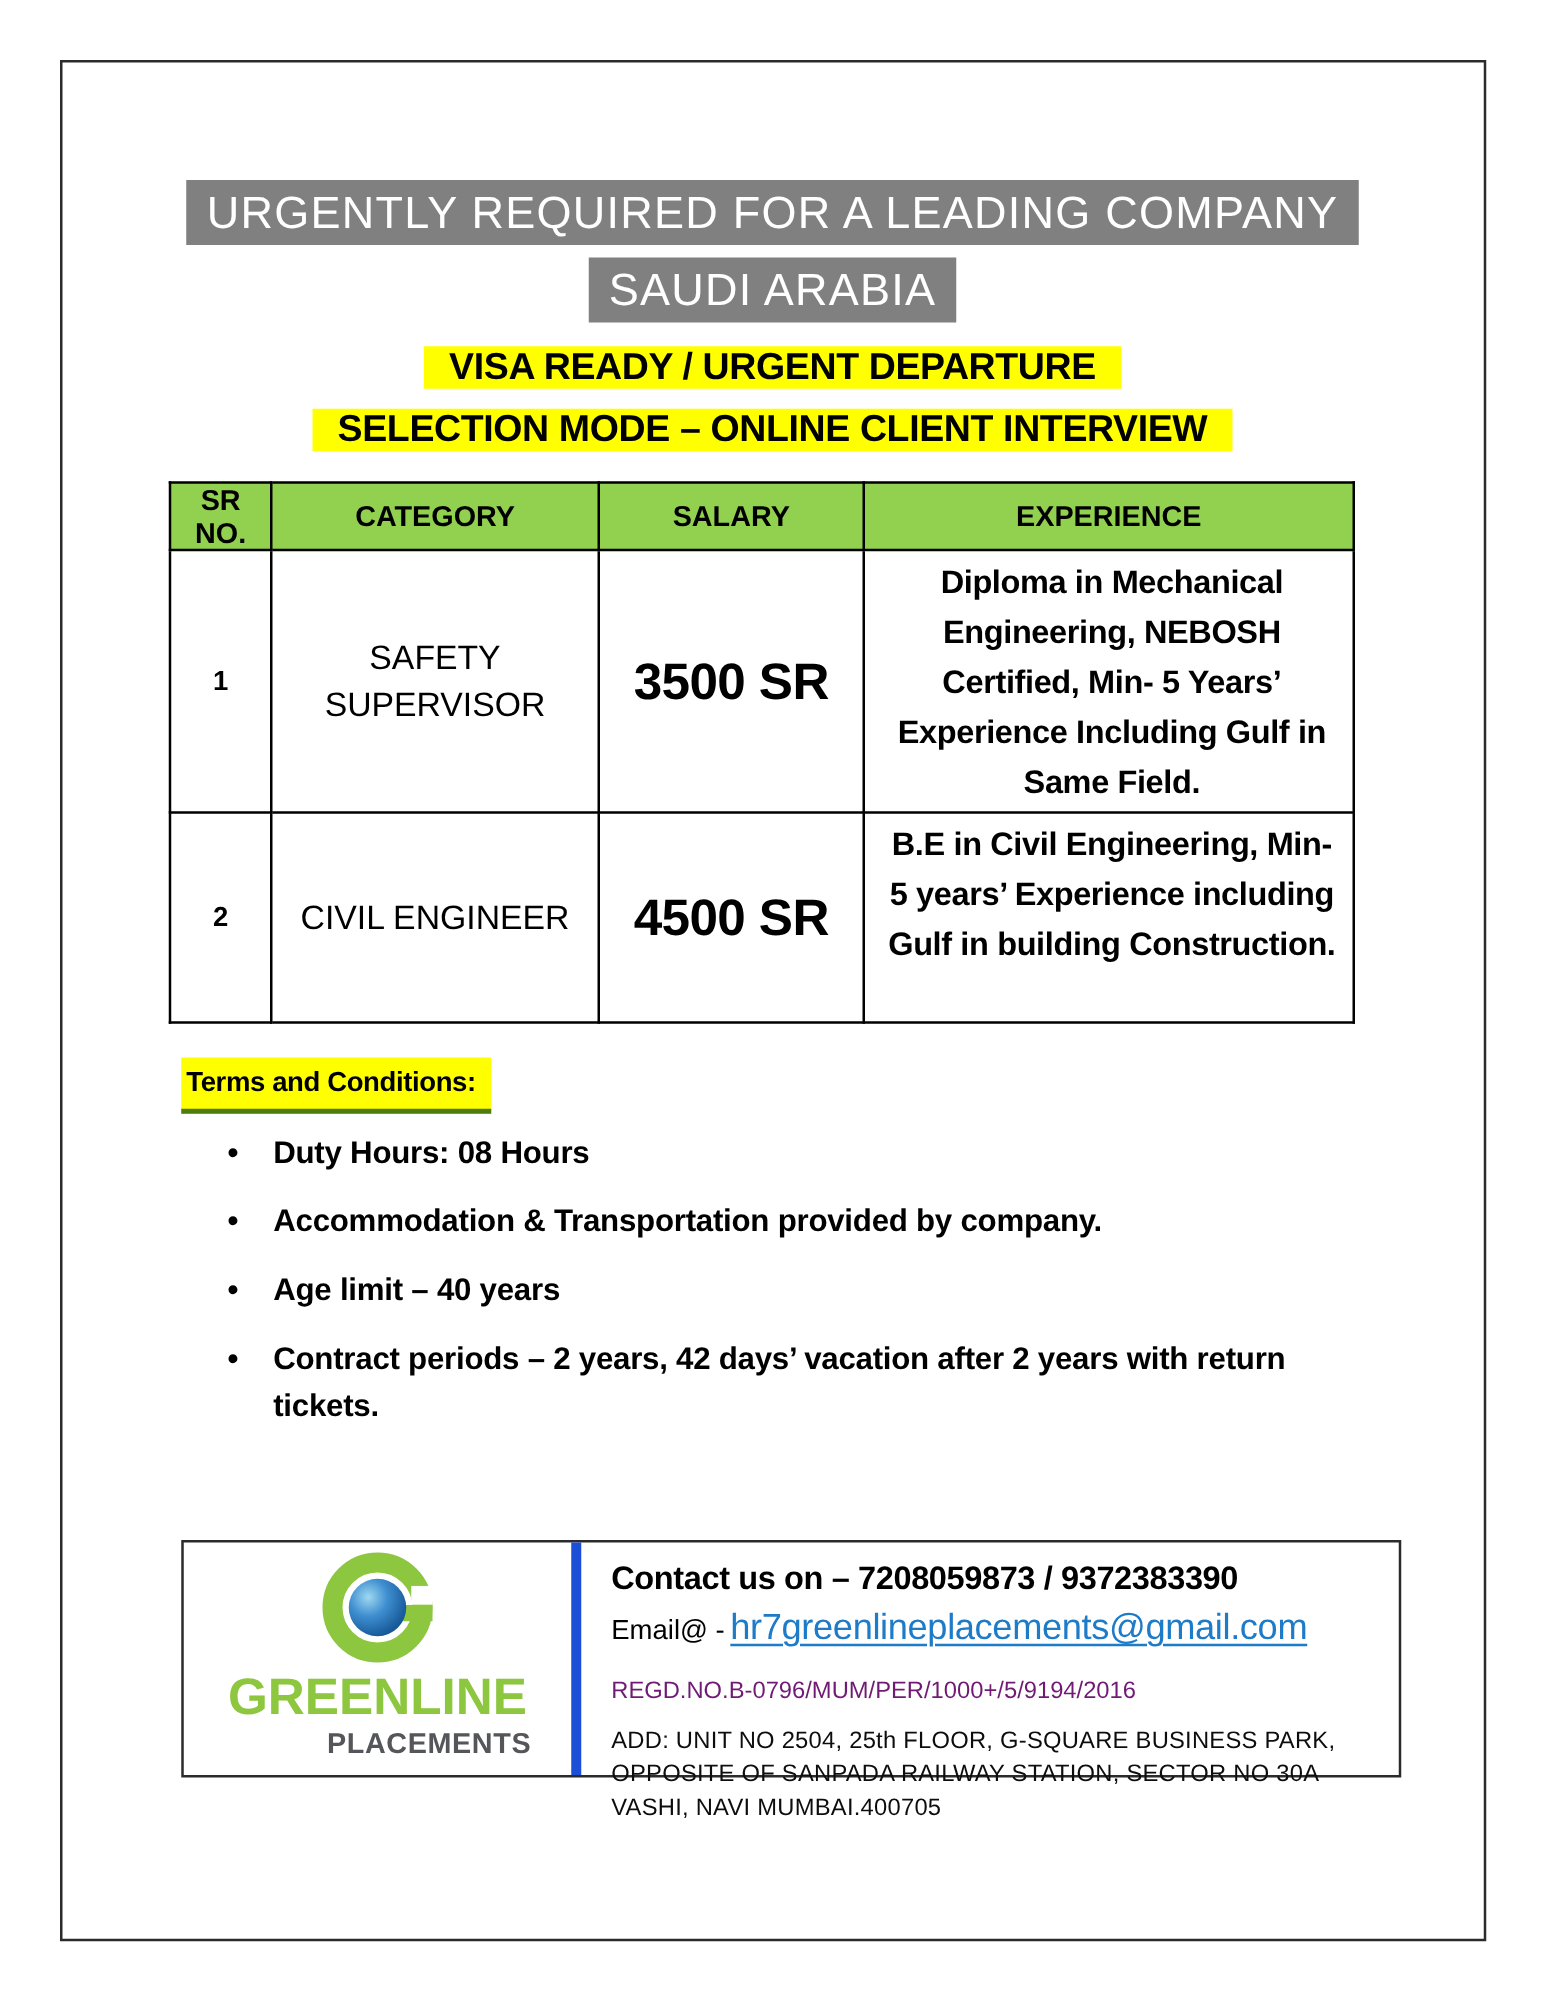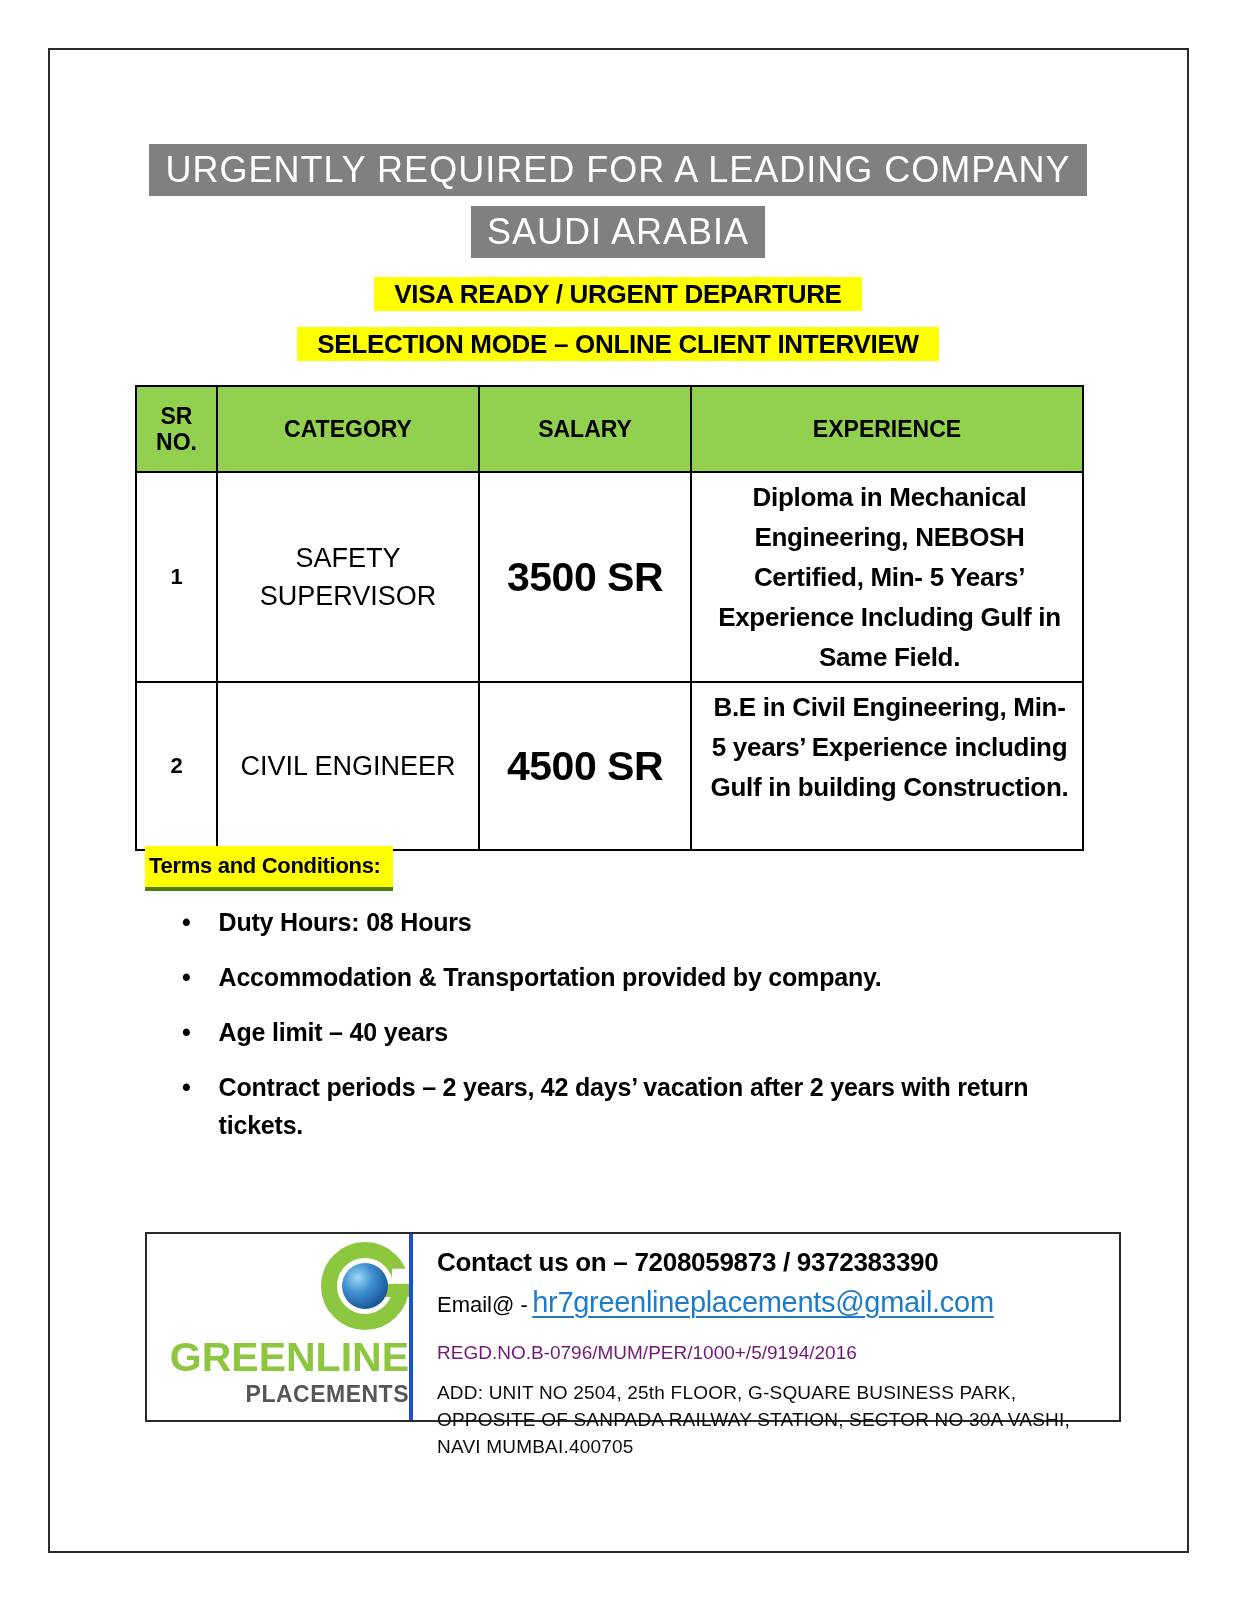--- a/index.html
+++ b/index.html
@@ -21,33 +21,33 @@
   .title-row2{top:206px;}
   .gray-box{
     display:inline-block;background:#808080;color:#ffffff;
     font-size:36px;font-weight:400;letter-spacing:1px;
     line-height:52px;padding:0 16px;
   }
   .hl-row1{top:277px;}
   .hl-row2{top:327px;}
   .yellow-box{
     display:inline-block;background:#ffff00;color:#000;
-    font-size:26px;font-weight:700;letter-spacing:-0.3px;
+    font-size:30px;font-weight:700;letter-spacing:-0.3px;
     line-height:34px;padding:0 20px;
   }
   
   table.jobs{
     position:absolute;left:135px;top:385px;width:947px;
     border-collapse:collapse;table-layout:fixed;
   }
   table.jobs th, table.jobs td{border:2px solid #000;}
   table.jobs th{
     background:#92d050;font-weight:700;font-size:23px;
     text-align:center;vertical-align:middle;height:52px;line-height:26px;
-    padding:16px 4px;
+    padding:0 4px;
   }
   td.cell-sr{font-size:22px;font-weight:700;text-align:center;vertical-align:middle;}
   td.cell-cat{font-size:27px;font-weight:400;text-align:center;vertical-align:middle;line-height:38px;padding:0 4px;}
   td.cell-sal{font-size:41px;font-weight:700;text-align:center;vertical-align:middle;letter-spacing:-0.5px;}
   td.cell-exp{
     font-size:26px;font-weight:700;text-align:center;vertical-align:top;
     line-height:40px;padding:4px 8px 4px 13px;letter-spacing:-0.3px;margin-top:20px;
   }
   tr.row-1 td{height:198px;}
   tr.row-2 td{height:158px;}
@@ -64,22 +64,22 @@
     font-size:25px;font-weight:700;line-height:38px;
     margin-bottom:17px;letter-spacing:-0.2px;
   }
   .term-item .dot{font-size:25px;line-height:38px;}
   
   .footer-box{
     position:absolute;left:145px;top:1232px;width:976px;height:190px;
     border:2px solid #2b2b2b;display:flex;box-sizing:border-box;
   }
   .logo-pane{
-    width:266px;border-right:4px solid #1d4ed8;box-sizing:border-box;
-    display:flex;flex-direction:column;align-items:flex-end;padding-top:8px;
+    width:318px;border-right:8px solid #1d4ed8;box-sizing:border-box;
+    display:flex;flex-direction:column;align-items:center;padding-top:8px;
   }
   .g-ring{
     position:relative;width:56px;height:56px;border-radius:50%;
     border:16px solid #8dc63f;margin-bottom:4px;
   }
   .g-ring .gap{
     position:absolute;right:-16px;top:50%;transform:translateY(-115%);
     width:17px;height:15px;background:#ffffff;
   }
   .g-ring .bar{

